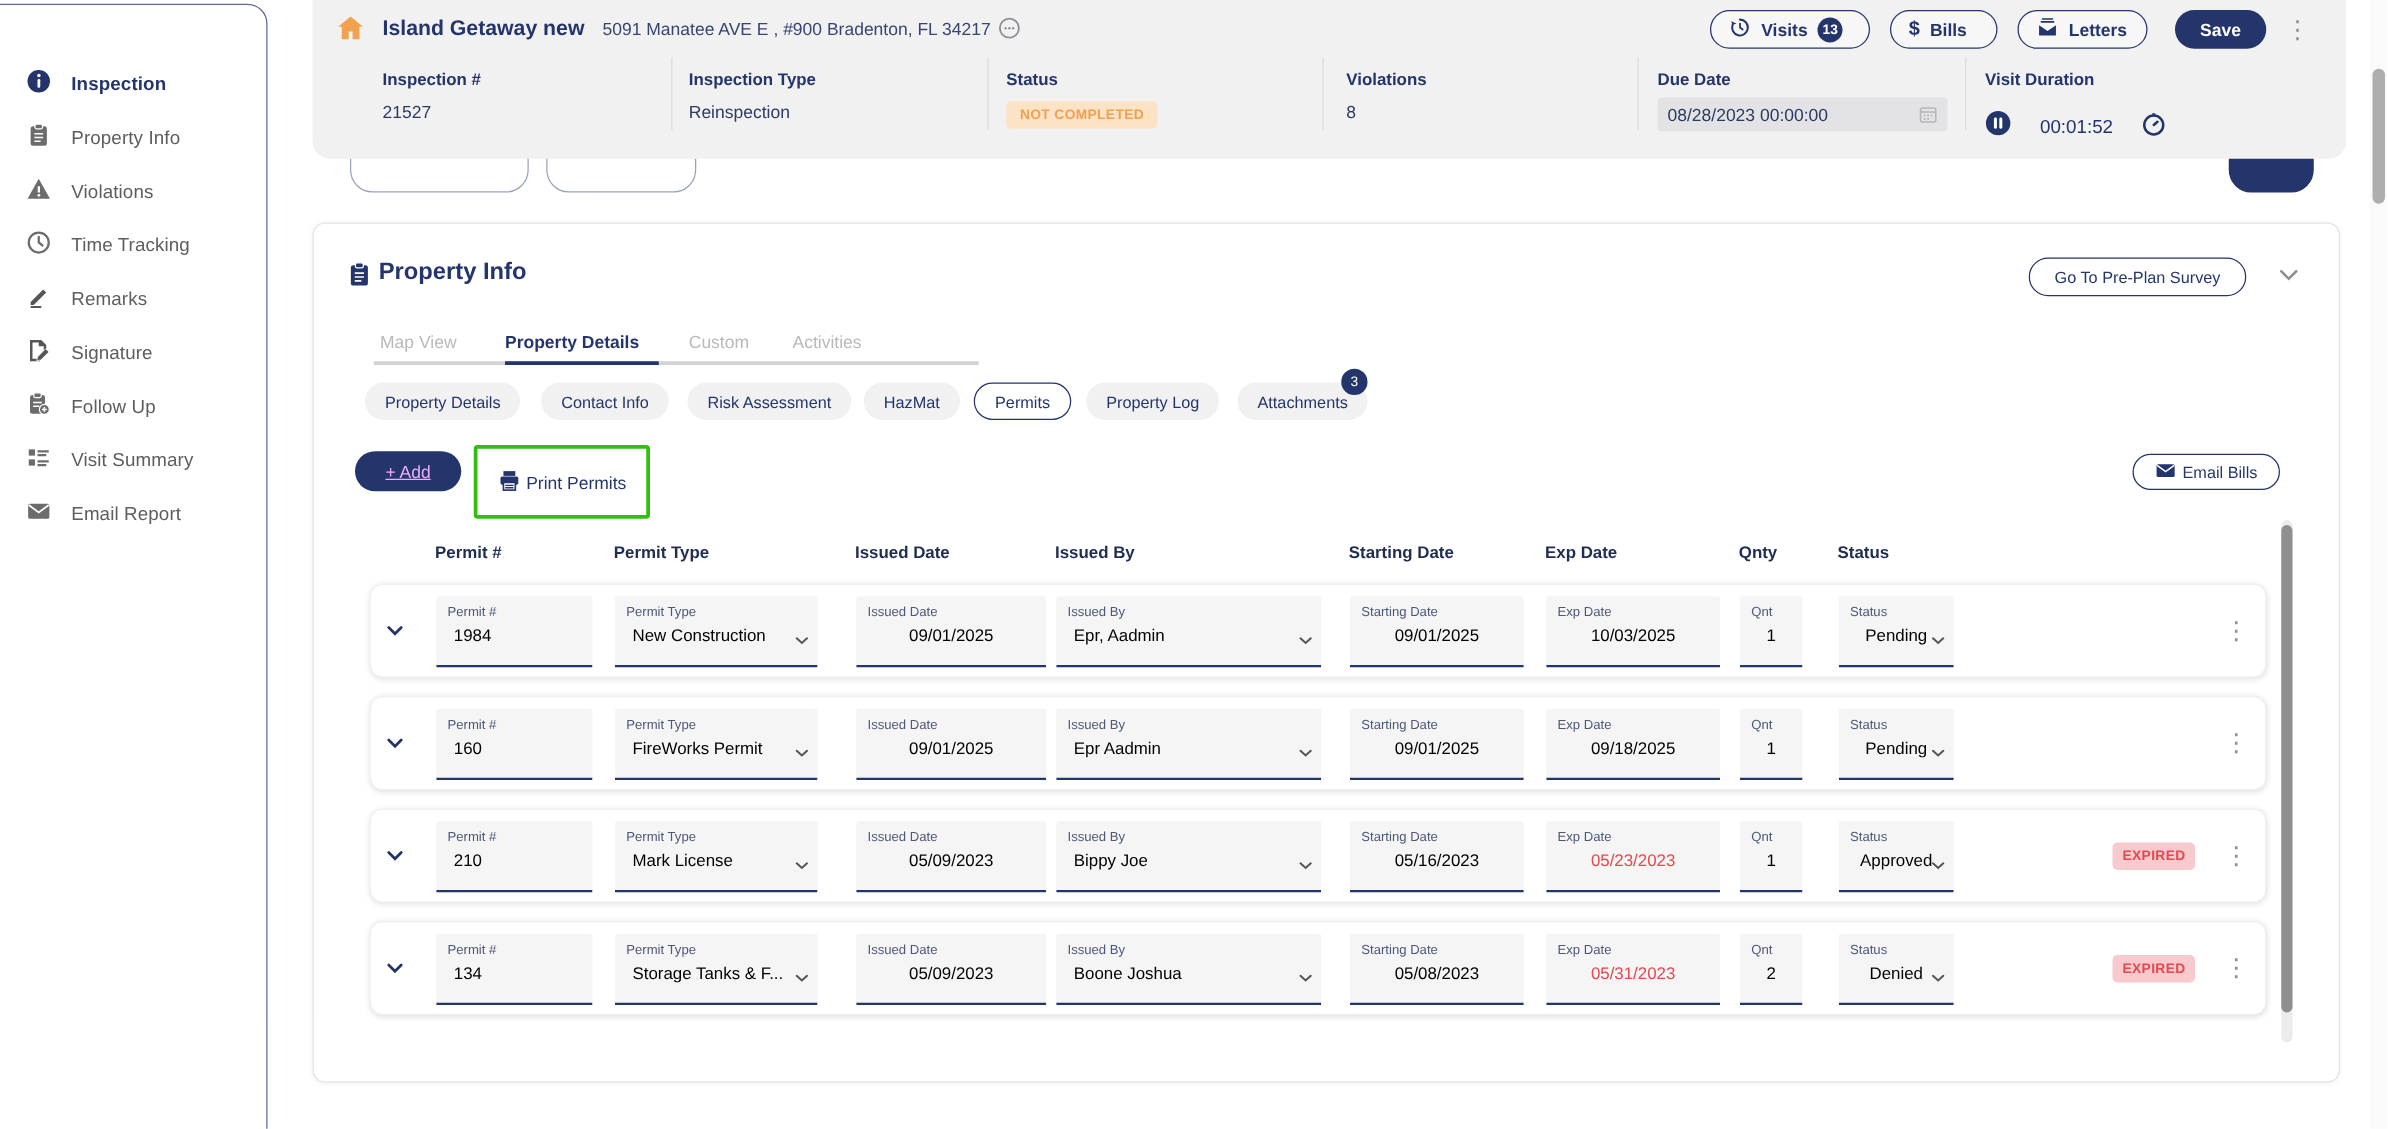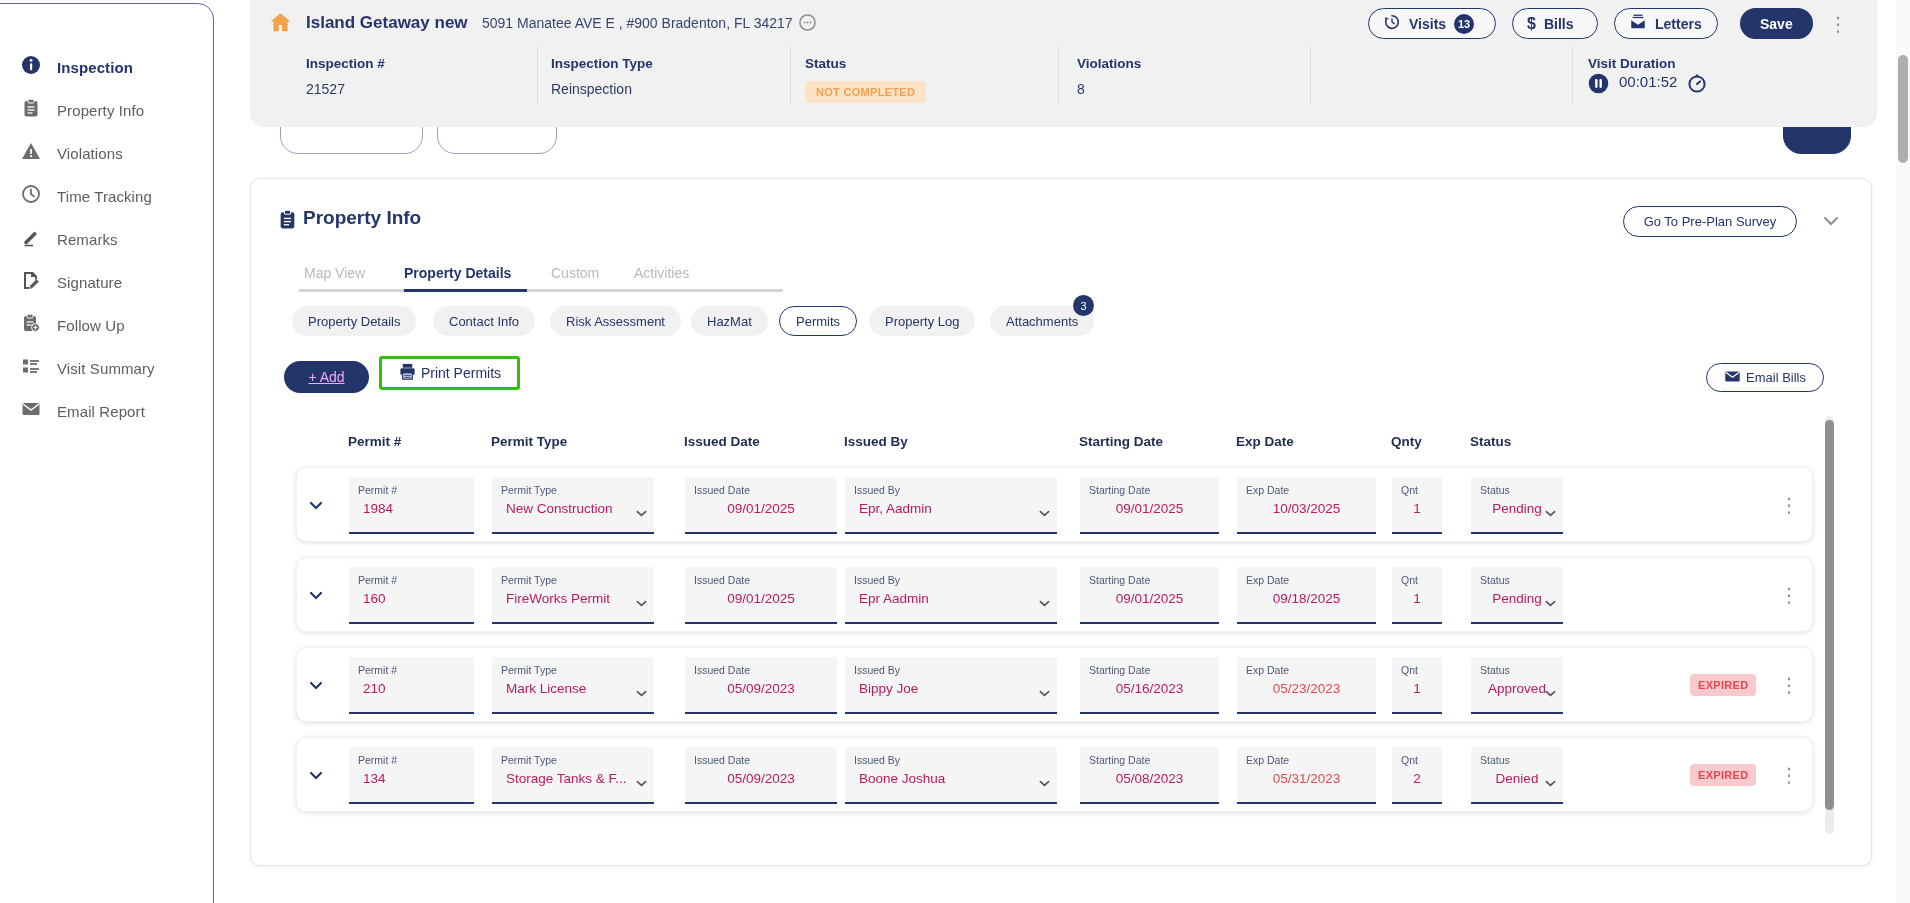--- a/index.html
+++ b/index.html
@@ -36,21 +36,21 @@
   
   .ib-group { position:absolute; top:72px; }
   .ib-label { font-size:13.5px; font-weight:bold; color:#24356b; }
   .ib-value { margin-top:10px; font-size:14px; color:#2c3a63; }
   .ib-div { position:absolute; top:62px; width:1px; height:58px; background:#dcdcdf; }
   .status-badge { display:inline-block; background:#fde3c6; color:#f0a04e; font-size:11px;
     font-weight:bold; padding:5px 11px; border-radius:4px; letter-spacing:.3px; }
   .due-input { width:232px; height:27px; background:#e3e3e5; border-radius:3px; display:flex;
     align-items:center; padding:0 8px; font-size:14px; color:#2c3a63; cursor:text; }
   .due-input svg { margin-left:auto; }
-  .dur-wrap { display:flex; align-items:flex-start; gap:10px; margin-top:2px; }
+  .dur-wrap { display:flex; align-items:center; gap:23px; margin-top:17px; }
   .dur-time { font-size:15px; color:#24356b; }
 
   
   .cut-btn { position:absolute; top:110px; height:44px; border-radius:18px; background:#fff;
     border:1.5px solid #9aa2ba; z-index:5; cursor:pointer; }
   .cut-btn.navy { background:#24356b; border-color:#24356b; }
 
   
   .prop-card { position:absolute; left:250px; top:178px; width:1622px; height:688px;
     background:#fff; border:1px solid #e4e4e7; border-radius:10px;
@@ -70,38 +70,38 @@
   .subtab { position:absolute; top:127px; height:30px; border-radius:15px; background:#f1f1f2;
     font-size:13px; color:#24356b; display:flex; align-items:center; justify-content:center;
     padding:0 16px; cursor:pointer; white-space:nowrap; }
   .subtab.selected { background:#fff; border:1px solid #24356b; }
   .st-badge { position:absolute; left:822px; top:116px; width:21px; height:21px; background:#24356b;
     color:#fff; border-radius:50%; font-size:11px; display:flex; align-items:center;
     justify-content:center; z-index:2; }
 
   .add-btn { position:absolute; left:33px; top:182px; width:85px; height:32px; background:#24356b;
     color:#f0abfc; border:none; border-radius:16px; font-size:14px; cursor:pointer;text-decoration:underline; }
-  .green-box { position:absolute; left:128px; top:177px; width:141px; height:34px;
+  .green-box { position:absolute; left:128px; top:177px; width:141px; height:59px;
     border:3px solid #2fc10e; border-radius:3px; background:#fff; display:flex;
     align-items:center; justify-content:center; }
   .print-btn { display:flex; align-items:center; gap:4px; font-size:14px; color:#24356b;
     background:#fff; border:none; cursor:pointer; }
   .emailbills-btn { position:absolute; left:1455px; top:184px; width:118px; height:29px;
     border:1px solid #24356b; border-radius:15px; background:#fff; font-size:13px; color:#24356b;
     display:flex; align-items:center; justify-content:center; gap:5px; cursor:pointer; }
 
   .col-h { position:absolute; top:255px; font-size:13.5px; font-weight:bold; color:#1f2d52; }
 
   .permit-row { position:absolute; left:45px; width:1517px; height:75px; background:#fff;
     border:1px solid #f1f1f1; border-radius:10px; box-shadow:0 1px 5px rgba(0,0,0,.13); }
   .expander { position:absolute; left:12px; top:28px; cursor:pointer; }
   .pfield { position:absolute; top:9px; height:57px; background:#f5f5f6;
     border-bottom:2px solid #24356b; border-radius:2px 2px 0 0; cursor:text; }
   .pfield .fl { font-size:10.5px; color:#4d5878; padding:7px 0 0 9px; }
-  .pfield .fv { font-size:13.5px; color:#be185d; padding:5px 0 0 14px; white-space:nowrap;
+  .pfield .fv { font-size:13.5px; color:#000000; padding:5px 0 0 14px; white-space:nowrap;
     overflow:hidden; text-overflow:ellipsis; }
   .pfield .fv.center { text-align:center; padding-left:0; }
   .pfield .fv.red { color:#e5484f; }
   .pfield .sel-ch { position:absolute; right:7px; top:26px; }
   .expired-badge { position:absolute; left:1393px; top:26px; background:#f8c9cd; color:#e5484f;
     font-size:11px; font-weight:bold; border-radius:4px; padding:5px 8px; letter-spacing:.3px; }
   .row-kebab { position:absolute; left:1482px; top:27px; }
 
   
   .tbl-scroll { position:absolute; left:1574px; top:237px; width:9px; height:418px;
@@ -250,20 +250,37 @@
     <div class="ib-group" style="left:555px">
       <div class="ib-label">Status</div>
       <div class="ib-value"><span class="status-badge">NOT COMPLETED</span></div>
     </div>
     <div class="ib-div" style="left:808px"></div>
     <div class="ib-group" style="left:827px">
       <div class="ib-label">Violations</div>
       <div class="ib-value">8</div>
     </div>
     <div class="ib-div" style="left:1060px"></div>
+    <div class="ib-group" style="left:1076px">
+      <div class="ib-label">Due Date</div>
+      <div class="ib-value" style="margin-top:7px">
+        <div class="due-input">
+          <span>08/28/2023 00:00:00</span>
+          <svg viewBox="0 0 16 16" width="15" height="15">
+              <rect x="1.5" y="2.5" width="13" height="12" rx="1.5" fill="none" stroke="#b5b5b8" stroke-width="1.3"></rect>
+              <line x1="1.5" y1="6" x2="14.5" y2="6" stroke="#b5b5b8" stroke-width="1.3"></line>
+              <circle cx="5" cy="9" r=".9" fill="#b5b5b8"></circle>
+              <circle cx="8" cy="9" r=".9" fill="#b5b5b8"></circle>
+              <circle cx="11" cy="9" r=".9" fill="#b5b5b8"></circle>
+              <circle cx="5" cy="12" r=".9" fill="#b5b5b8"></circle>
+              <circle cx="8" cy="12" r=".9" fill="#b5b5b8"></circle>
+            </svg>
+        </div>
+      </div>
+    </div>
     <div class="ib-div" style="left:1322px"></div>
     <div class="ib-group" style="left:1338px">
       <div class="ib-label">Visit Duration</div>
       <div class="dur-wrap">
         <span><svg viewBox="0 0 20 20" width="21" height="21">
               <circle cx="10" cy="10" r="9.3" fill="#24356b"></circle>
               <rect x="6.8" y="5.8" width="2.3" height="8.4" rx="1" fill="#fff"></rect>
               <rect x="10.9" y="5.8" width="2.3" height="8.4" rx="1" fill="#fff"></rect>
             </svg></span>
         <span class="dur-time">00:01:52</span>

